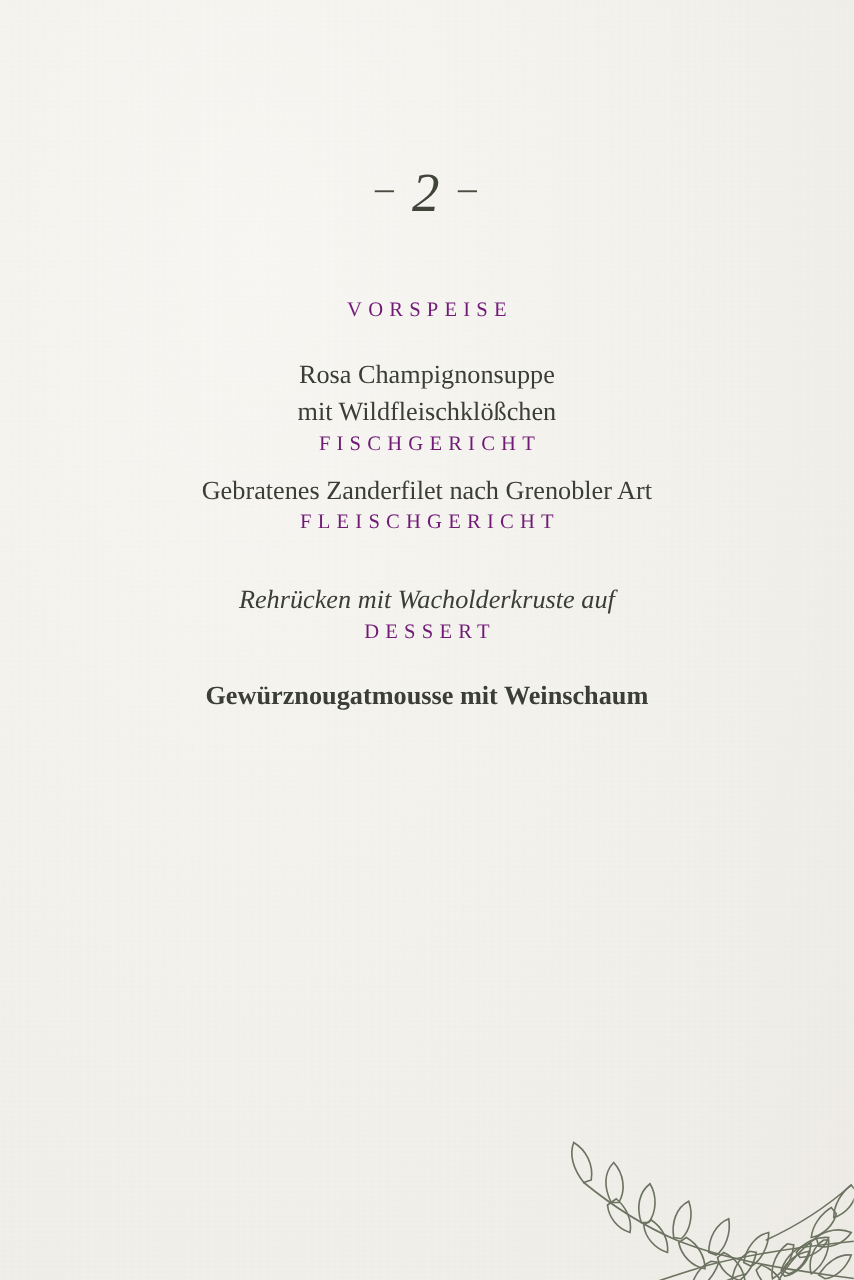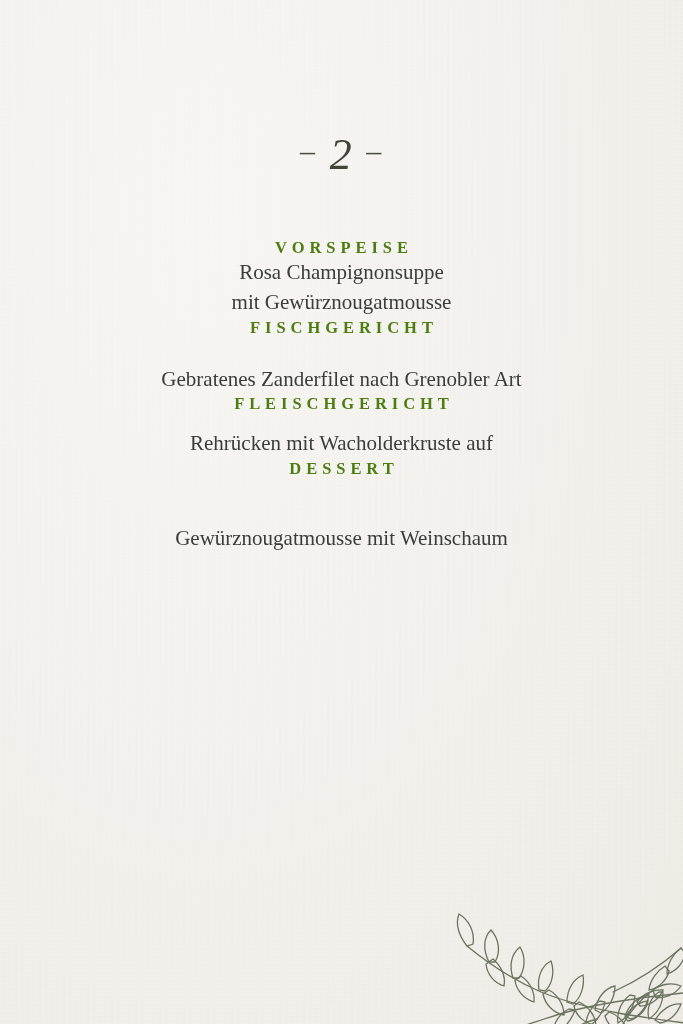--- a/index.html
+++ b/index.html
@@ -69,42 +69,41 @@
   .course {
     width: 100%;
     text-align: center;
   }
   .course + .course { margin-top: 0; }
 
   .course-label {
     font-size: 16.5px;
     letter-spacing: .30em;
     text-indent: .30em;
-    color: #4d7c0f;
+    color: #701a75;
     font-family: "Liberation Serif", serif;
-    font-weight: bold;
   }
 
   .course-desc {
     font-size: 21px;
     line-height: 1.42;
     color: #3a3e36;
     font-family: "Liberation Serif", serif;
   }
   .course-desc div { white-space: pre; }
 
   
   .c0 { margin-top: 61px; }
-  .c0 .course-desc { }
+  .c0 .course-desc { margin-top: 27px; }
   .c1 { margin-top: 60px; }
-  .c1 .course-desc { margin-top: 27px; }
+  .c1 .course-desc { margin-top: 13px; }
   .c2 { margin-top: 60px; }
-  .c2 .course-desc { margin-top: 15px; }
+  .c2 .course-desc { margin-top: 38px; font-style: italic; }
   .c3 { margin-top: 57px; text-align: center; }
-  .c3 .course-desc { margin-top: 45px; }
+  .c3 .course-desc { margin-top: 27px; font-weight: bold; }
 
   .botanical {
     position: absolute;
     right: -10px;
     bottom: -12px;
     width: 330px;
     height: 240px;
     pointer-events: none;
   }
   .botanical svg { display: block; width: 100%; height: 100%; }
@@ -120,21 +119,21 @@
   <div class="page-number">
     <span class="dash">–</span>
     <span class="num">2</span>
     <span class="dash">–</span>
   </div>
 
   <div class="course c0">
     <div class="course-label">VORSPEISE</div>
     <div class="course-desc">
       <div>Rosa Champignonsuppe</div>
-      <div>mit Gewürznougatmousse</div>
+      <div>mit Wildfleischklößchen</div>
     </div>
   </div>
 
   <div class="course c1">
     <div class="course-label">FISCHGERICHT</div>
     <div class="course-desc">
       <div>Gebratenes Zanderfilet nach Grenobler Art</div>
     </div>
   </div>
 

